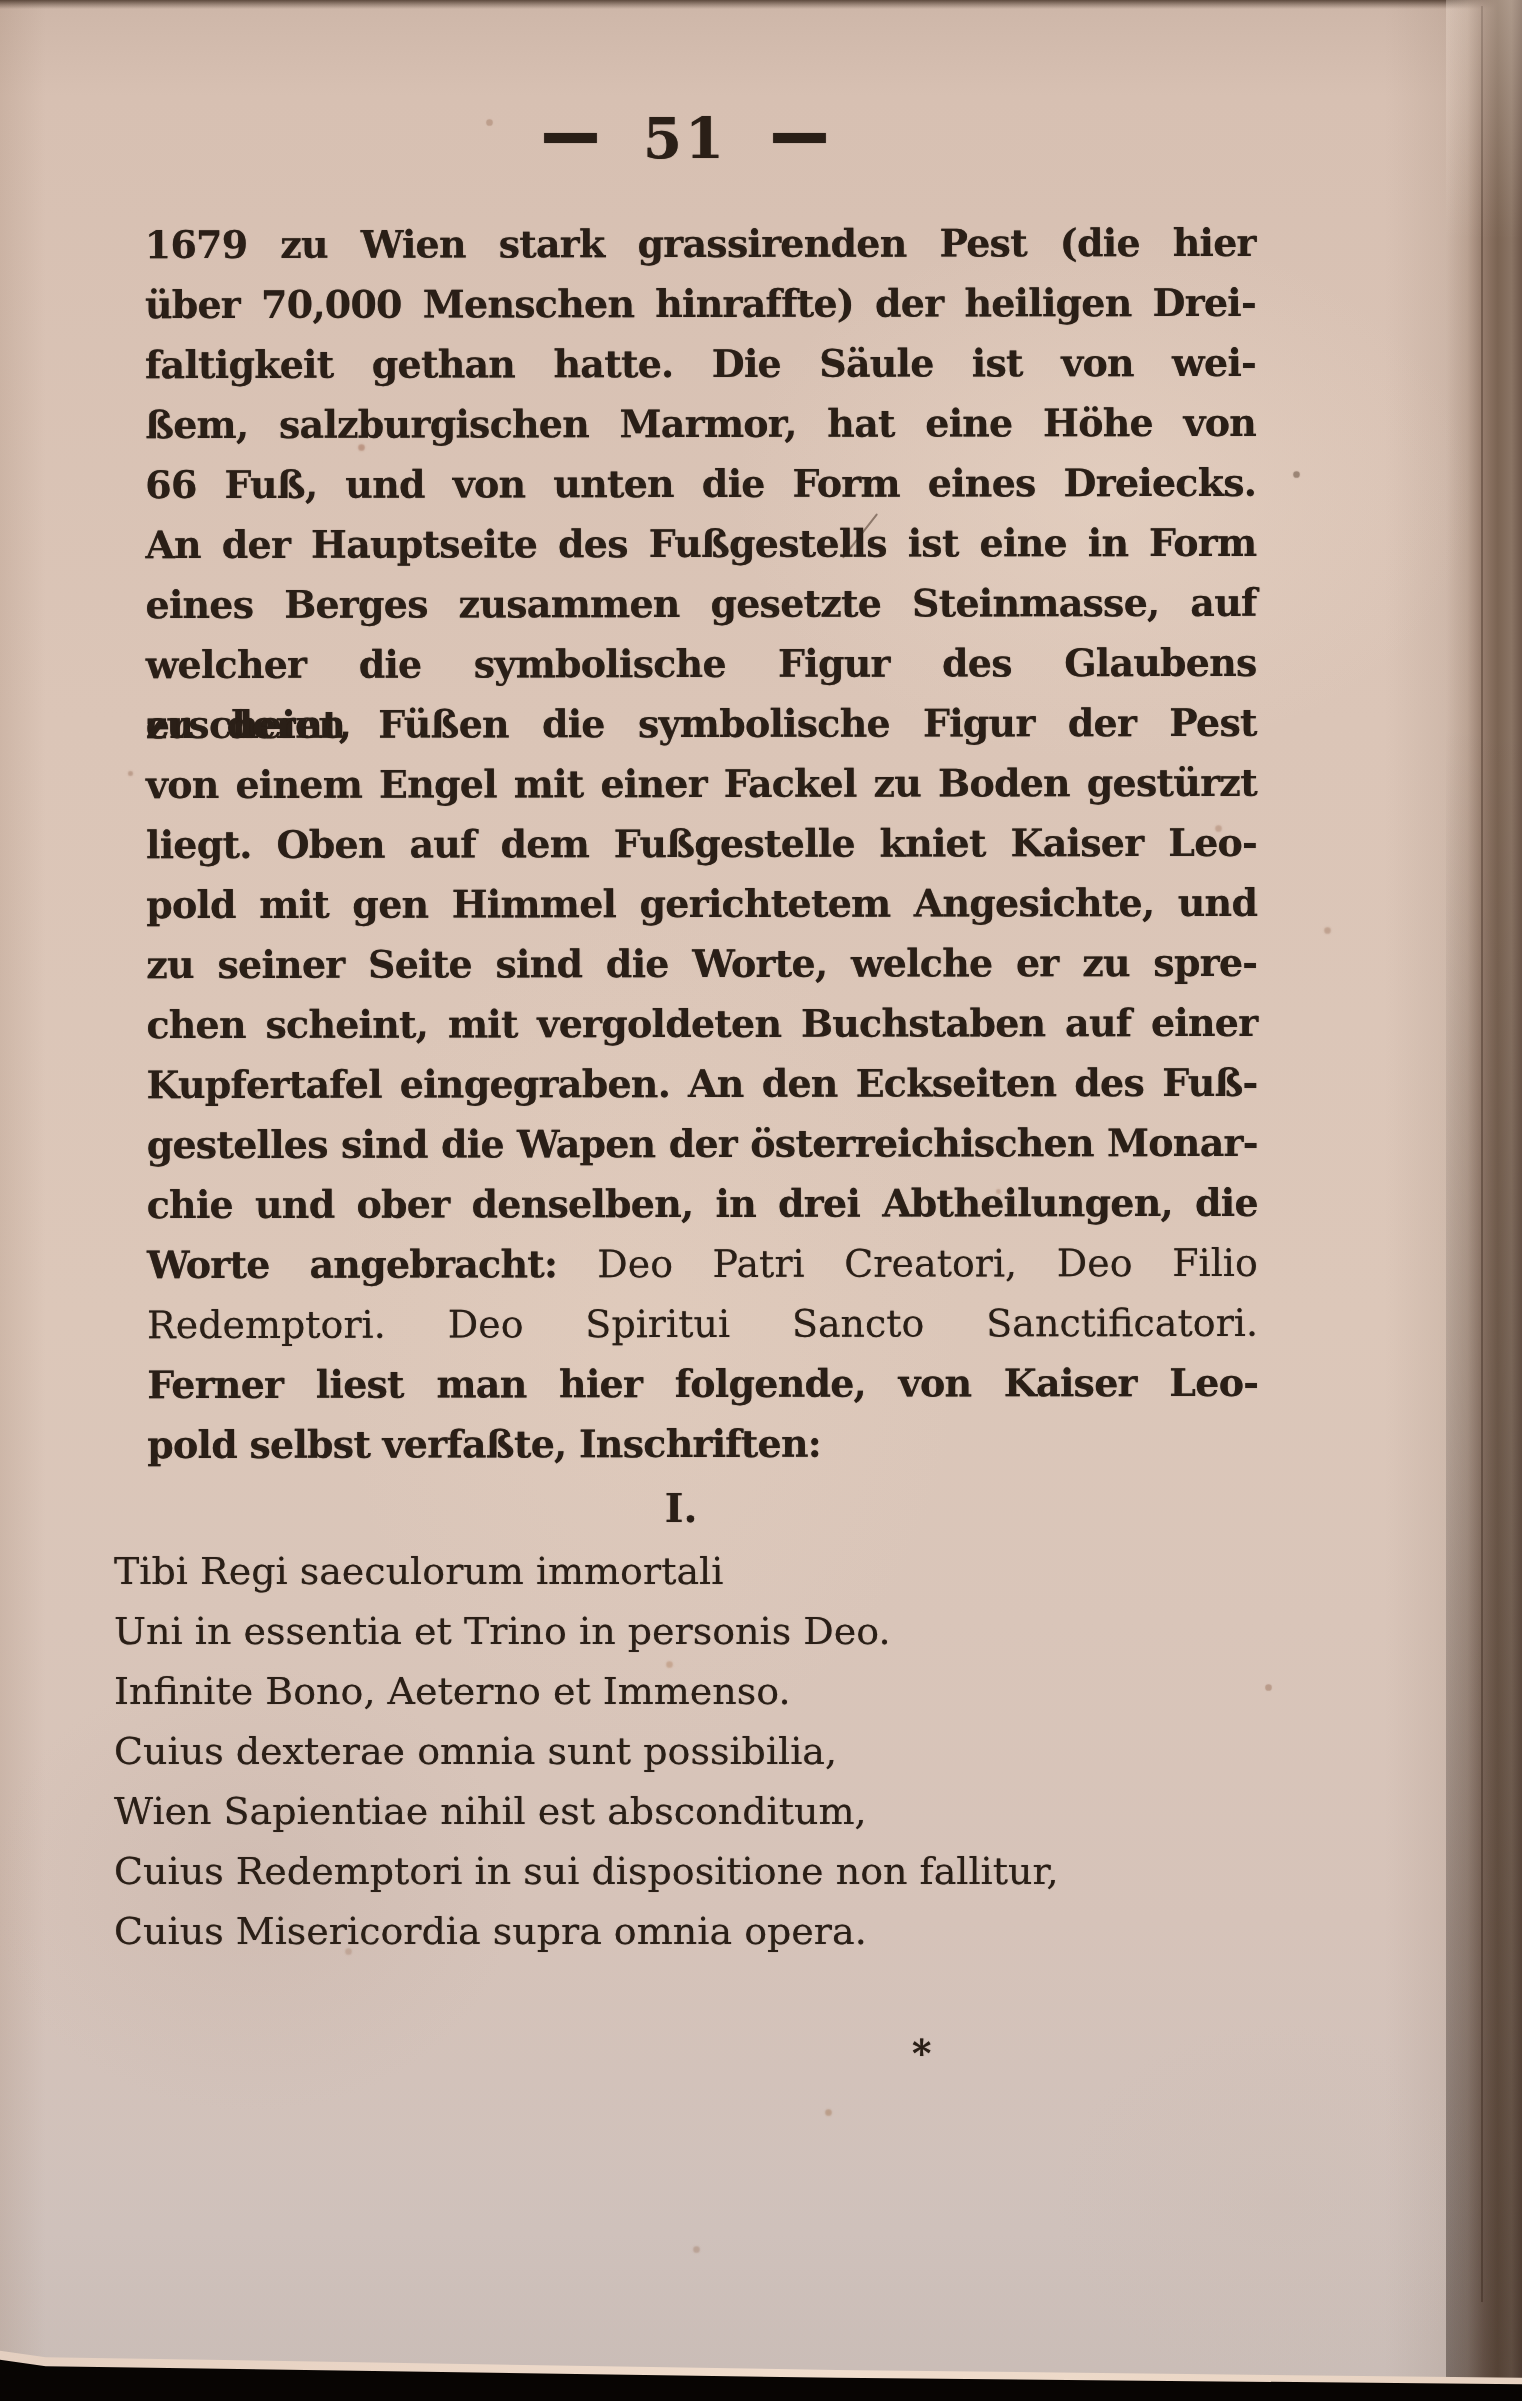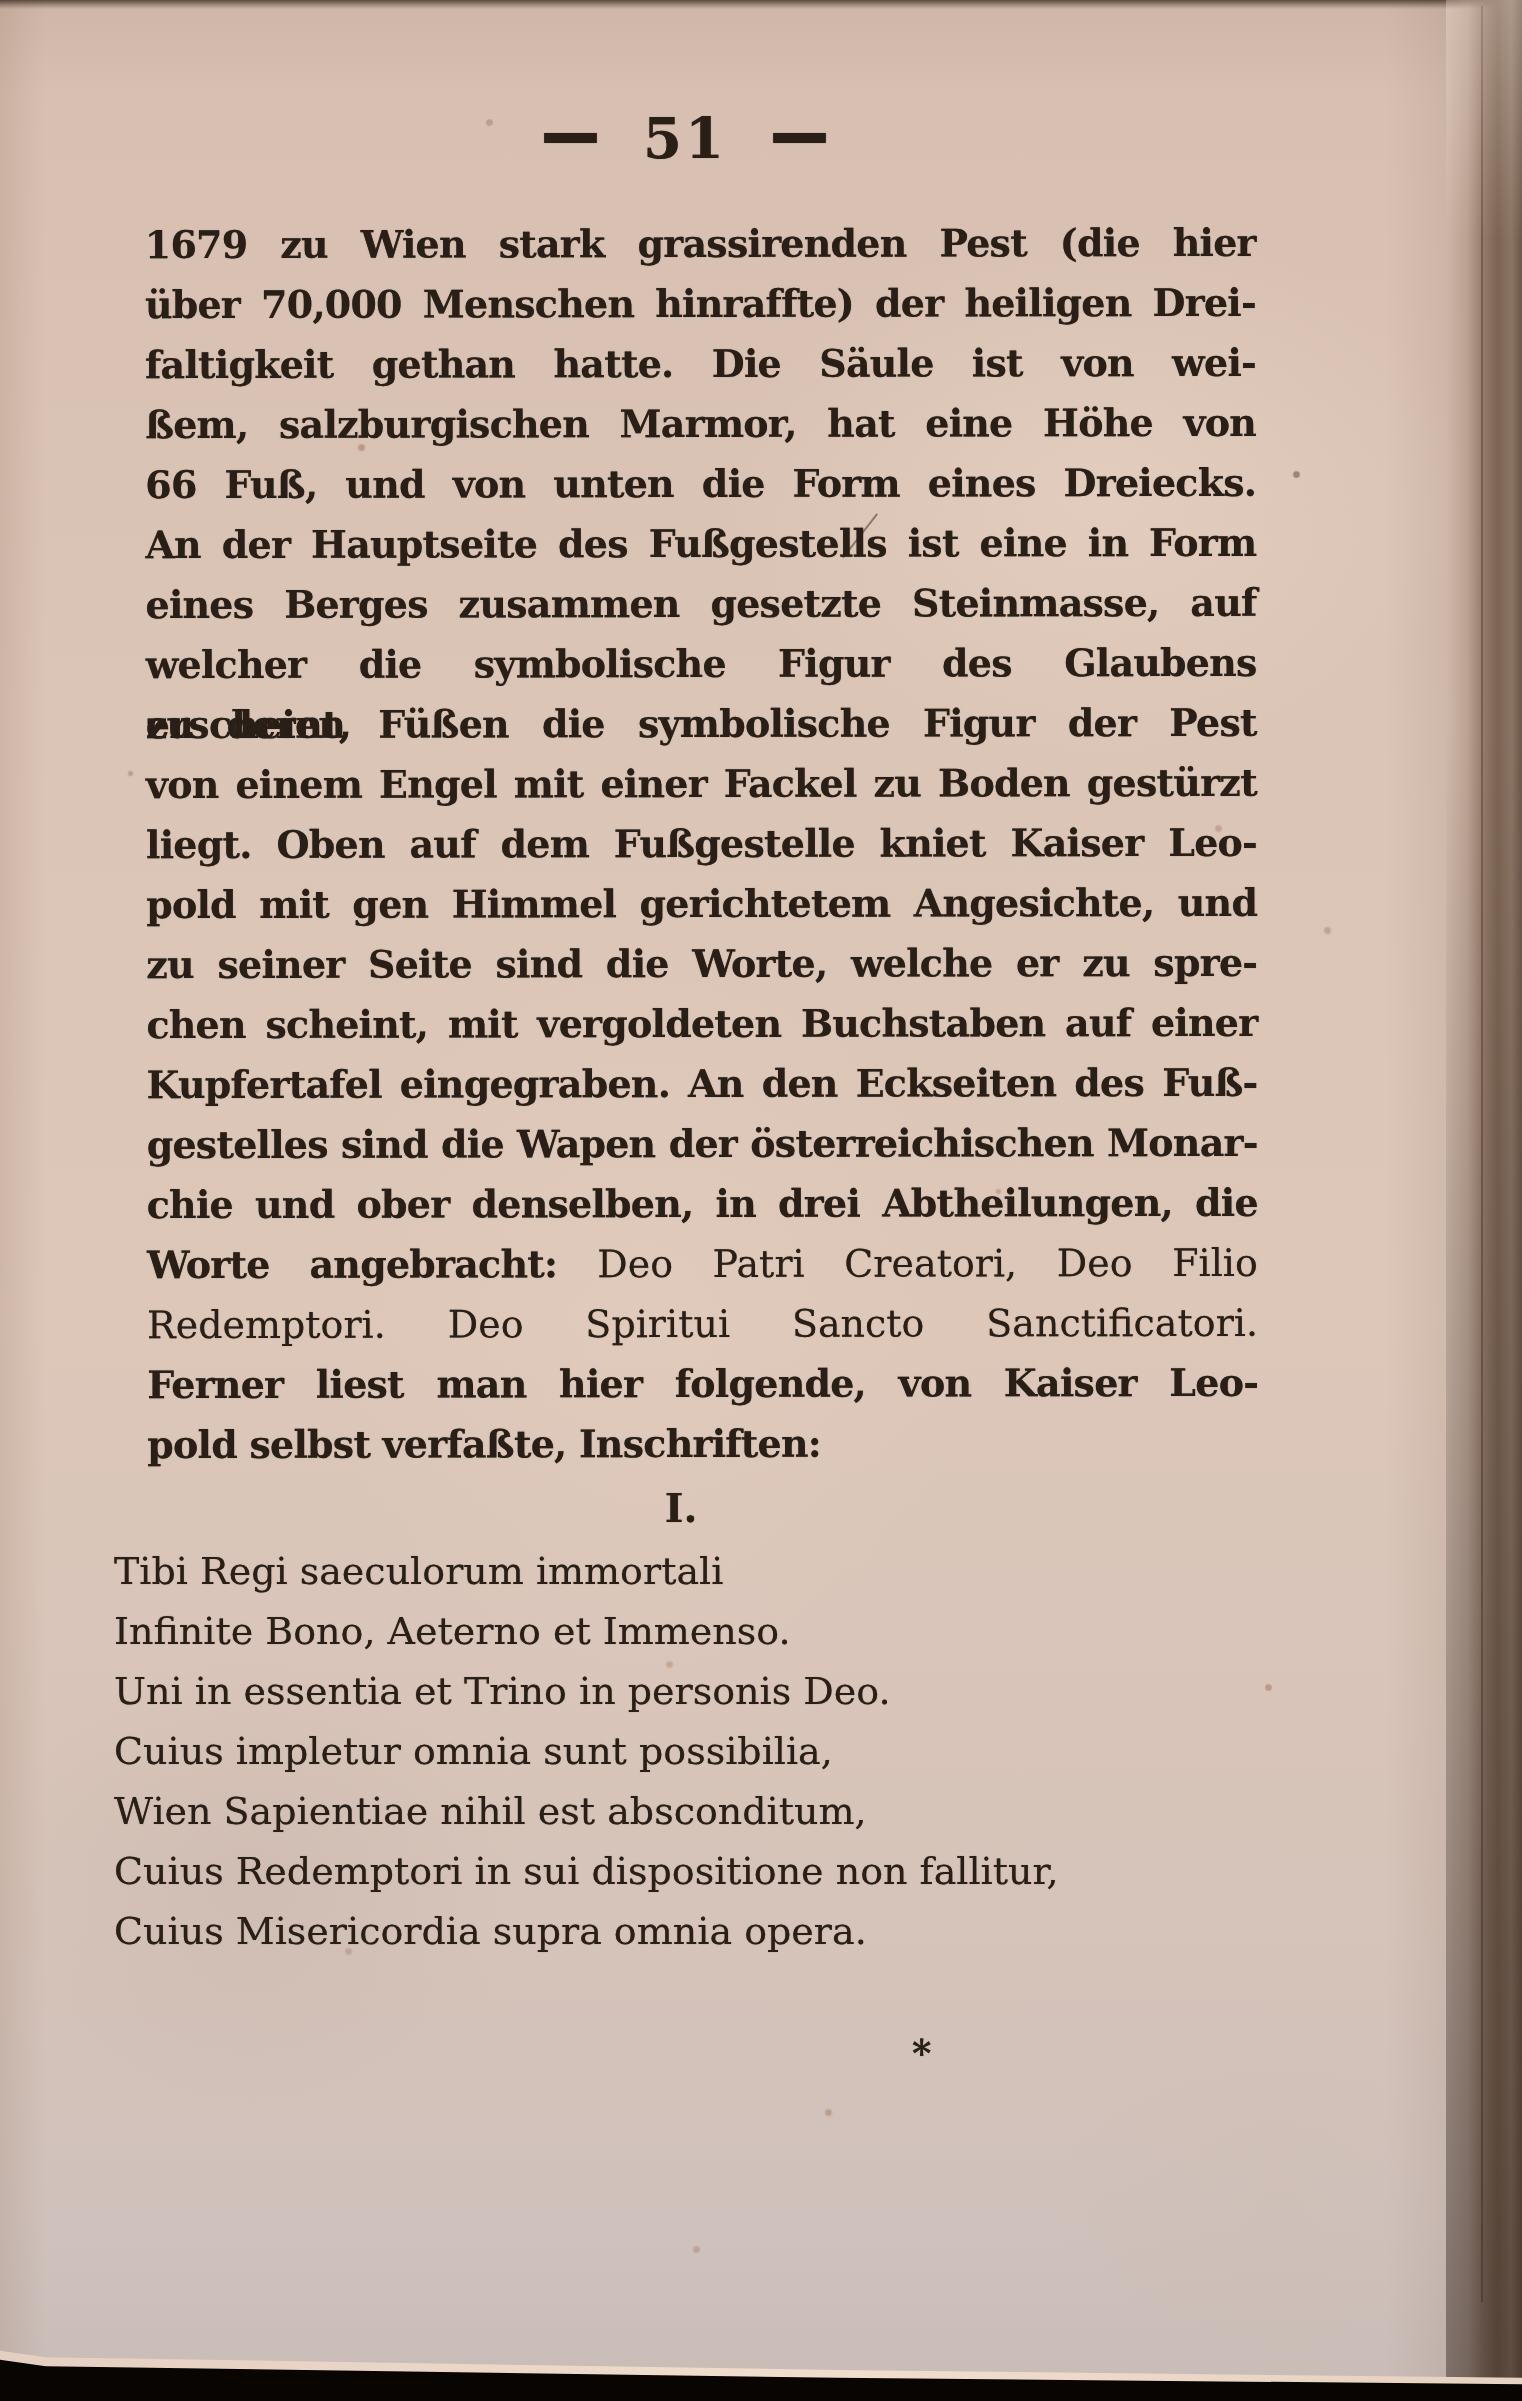--- a/index.html
+++ b/index.html
@@ -195,25 +195,25 @@
 
       <div class="body-line ragged"><span class="script-fraktur">pold selbst verfaßte, Inschriften:</span></div>
     </div>
 
   <div class="numeral">I.</div>
 
   <div class="verse">
 
       <div class="verse-line">Tibi Regi saeculorum immortali</div>
 
+      <div class="verse-line">Uni in essentia et Trino in personis Deo.</div>
+
       <div class="verse-line">Infinite Bono, Aeterno et Immenso.</div>
 
-      <div class="verse-line">Uni in essentia et Trino in personis Deo.</div>
-
-      <div class="verse-line">Cuius impletur omnia sunt possibilia,</div>
+      <div class="verse-line">Cuius dexterae omnia sunt possibilia,</div>
 
       <div class="verse-line">Wien Sapientiae nihil est absconditum,</div>
 
       <div class="verse-line">Cuius Redemptori in sui dispositione non fallitur,</div>
 
 
       <div class="verse-line">Cuius Misericordia supra omnia opera.</div>
     </div>
 
   <div class="footnote-mark">*</div>

